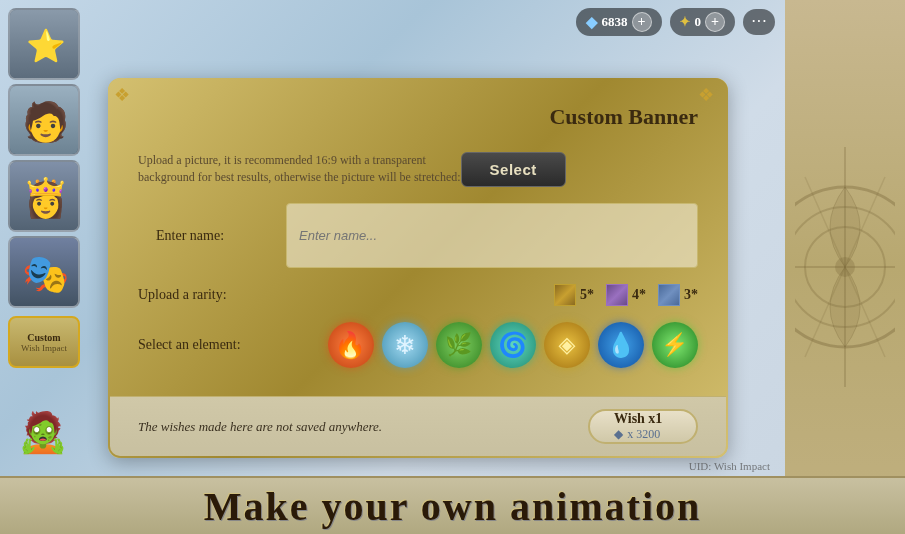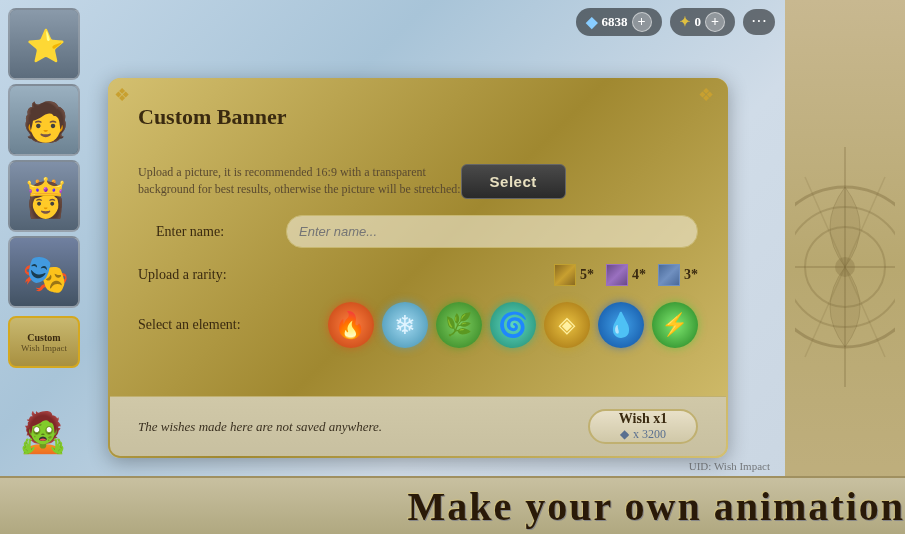--- a/index.html
+++ b/index.html
@@ -178,25 +178,25 @@
       height: 24px;
       color: #c8a030;
       font-size: 18px;
     }
     .corner-tl { top: 4px; left: 4px; }
     .corner-tr { top: 4px; right: 4px; }
     .corner-bl { bottom: 4px; left: 4px; }
     .corner-br { bottom: 4px; right: 4px; }
 
     .dialog-title {
-      text-align: left;
+      text-align: right;
       font-size: 22px;
       color: #3a2a10;
       font-weight: bold;
-      margin-bottom: 34px;
+      margin-bottom: 22px;
       font-family: 'Georgia', serif;
     }
 
     
     .upload-section {
       display: flex;
       align-items: flex-start;
       justify-content: flex-start;
       margin-bottom: 16px;
     }
@@ -232,22 +232,22 @@
       font-size: 14px;
       color: #3a2a10;
       width: 130px;
       font-weight: 500;
     }
 
     .name-input {
       flex: 1;
       background: rgba(240,235,215,0.6);
       border: 1px solid #c8b870;
-      border-radius: 16px;
-      padding: 8px 12px;
+      border-radius: 4px;
+      padding: 24px 12px;
       font-size: 13px;
       color: #999;
       font-style: italic;
       outline: none;
     }
 
     
     .rarity-section {
       display: flex;
       align-items: center;
@@ -322,21 +322,21 @@
       font-style: italic;
     }
 
     .wish-btn {
       background: linear-gradient(180deg, #e8e0c8 0%, #d0c8a8 100%);
       border: 2px solid #c0b070;
       border-radius: 24px;
       padding: 0 24px;
       display: flex;
       flex-direction: column;
-      align-items: center;
+      align-items: flex-start;
       cursor: pointer;
       min-width: 110px;
     }
 
     .wish-btn-top {
       font-size: 14px;
       color: #3a2a10;
       font-weight: bold;
     }
 
@@ -508,15 +508,15 @@
       <span class="wish-btn-cost">
         <span style="color:#5a7090;">◆</span>
         <span>x 3200</span>
       </span>
     </div>
   </div>
 </div>
 
 <div class="uid-text">UID: Wish Impact</div>
 
-<div style="position:absolute; bottom:0; left:0; right:0; height:58px; background: linear-gradient(180deg, #c8c0a0 0%, #b0a880 100%); display:flex; align-items:center; justify-content:flex-end; z-index:10; border-top: 2px solid #a09060;">
+<div style="position:absolute; bottom:0; left:0; right:0; height:58px; background: linear-gradient(180deg, #c8c0a0 0%, #b0a880 100%); display:flex; align-items:center; justify-content:center; z-index:10; border-top: 2px solid #a09060;">
   <span style="font-size:40px; font-weight:900; color:#2a1a08; font-family: Georgia, serif; letter-spacing:2px; text-shadow: 1px 1px 0 #888, -1px -1px 0 #d0c080;">Make your own animation</span>
 </div>
 
 </body></html>

